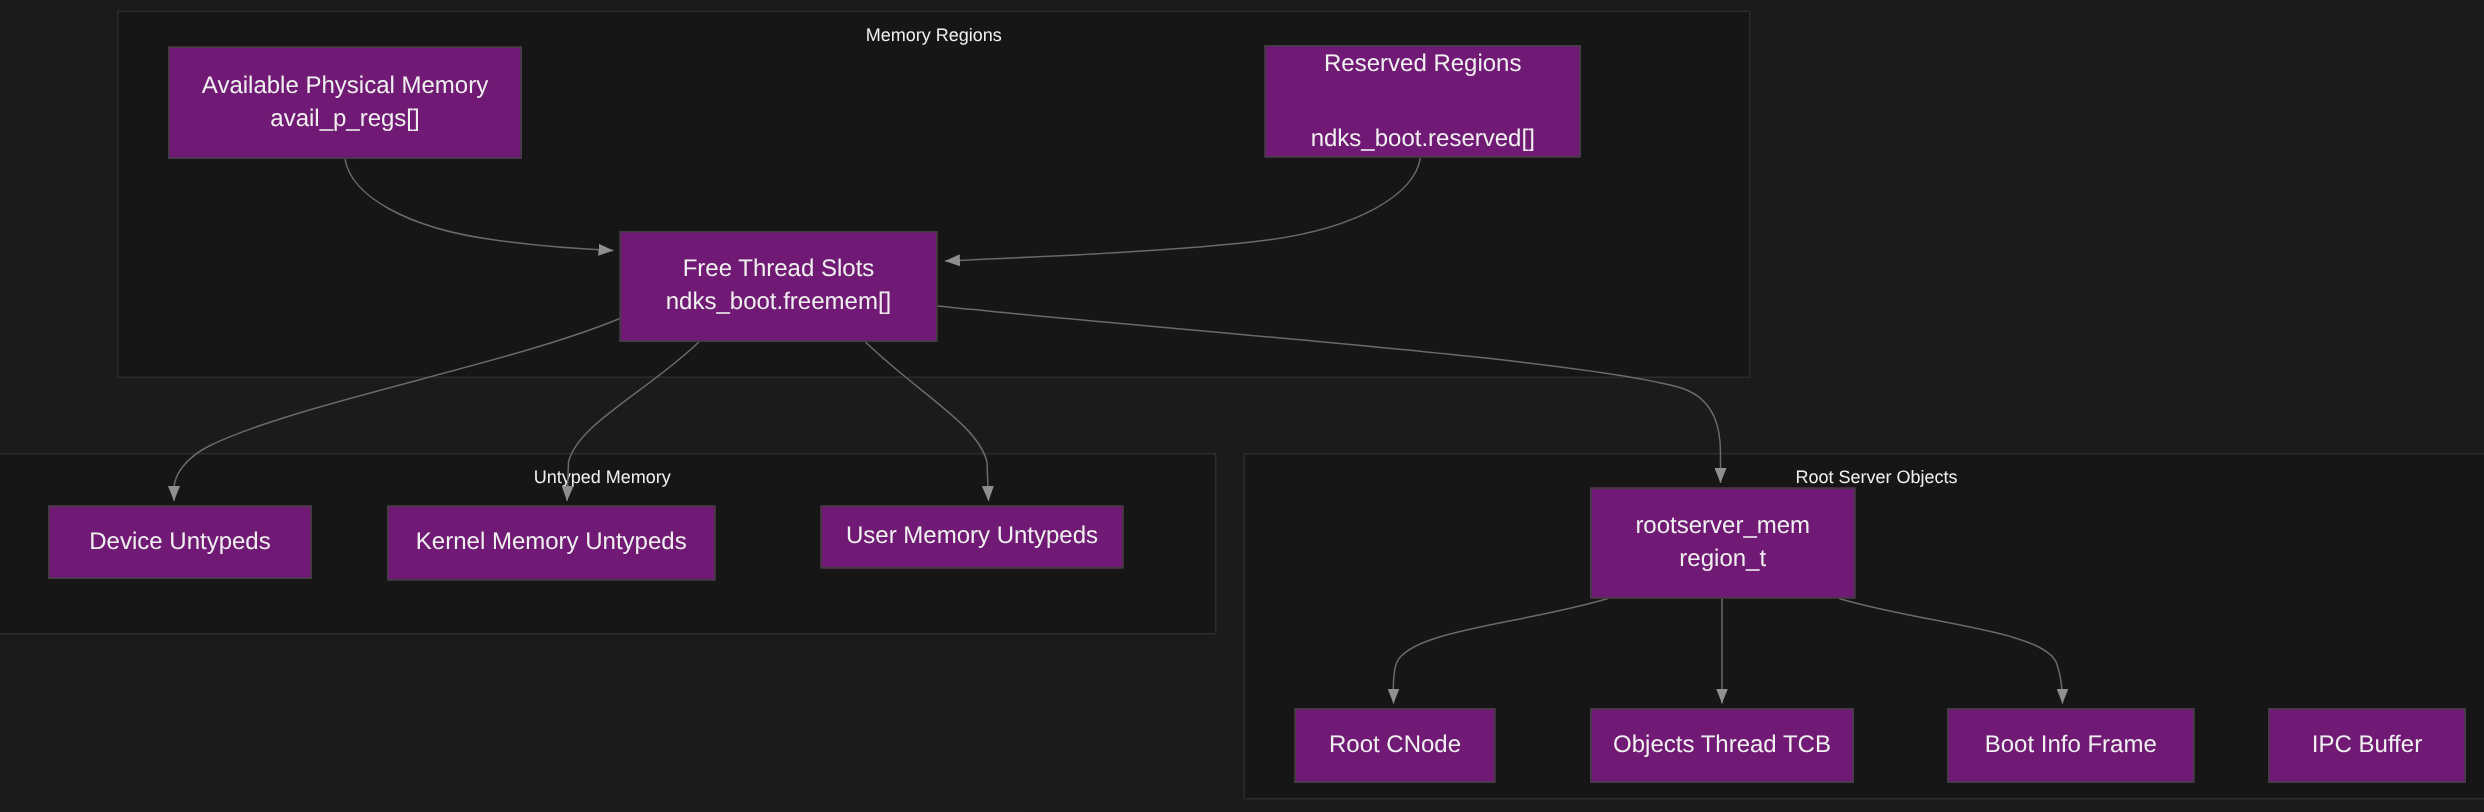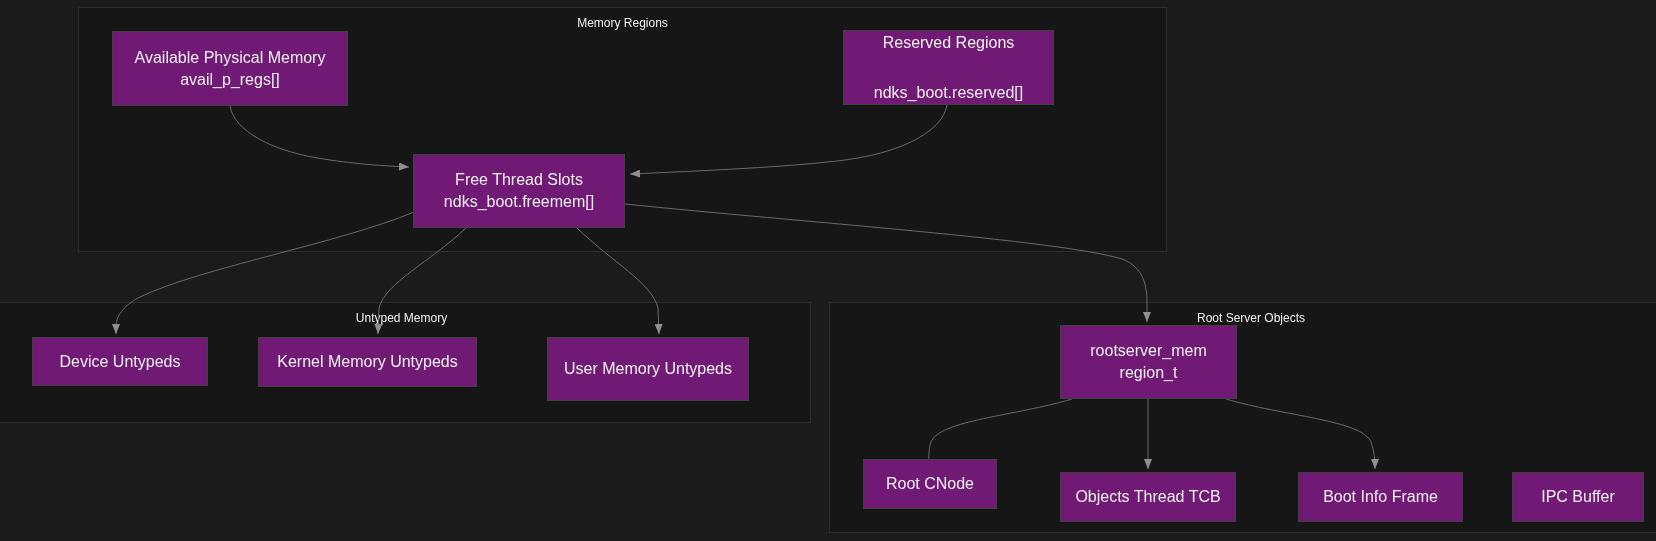--- a/index.html
+++ b/index.html
@@ -112,30 +112,30 @@
   </div>
 
   <div class="node" style="left:32px; top:337px; width:176px; height:49px;">
     <div>Device Untypeds</div>
   </div>
 
   <div class="node" style="left:258px; top:337px; width:219px; height:50px;">
     <div>Kernel Memory Untypeds</div>
   </div>
 
-  <div class="node" style="left:547px; top:337px; width:202px; height:64px;">
+  <div class="node" style="left:547px; top:337px; width:202px; height:42px;">
     <div>User Memory Untypeds</div>
   </div>
 
   <div class="node" style="left:1060px; top:325px; width:177px; height:74px;">
     <div>rootserver_mem</div>
     <div>region_t</div>
   </div>
 
-  <div class="node" style="left:863px; top:459px; width:134px; height:50px;">
+  <div class="node" style="left:863px; top:472px; width:134px; height:50px;">
     <div>Root CNode</div>
   </div>
 
   <div class="node" style="left:1060px; top:472px; width:176px; height:50px;">
     <div>Objects Thread TCB</div>
   </div>
 
   <div class="node" style="left:1298px; top:472px; width:165px; height:50px;">
     <div>Boot Info Frame</div>
   </div>

